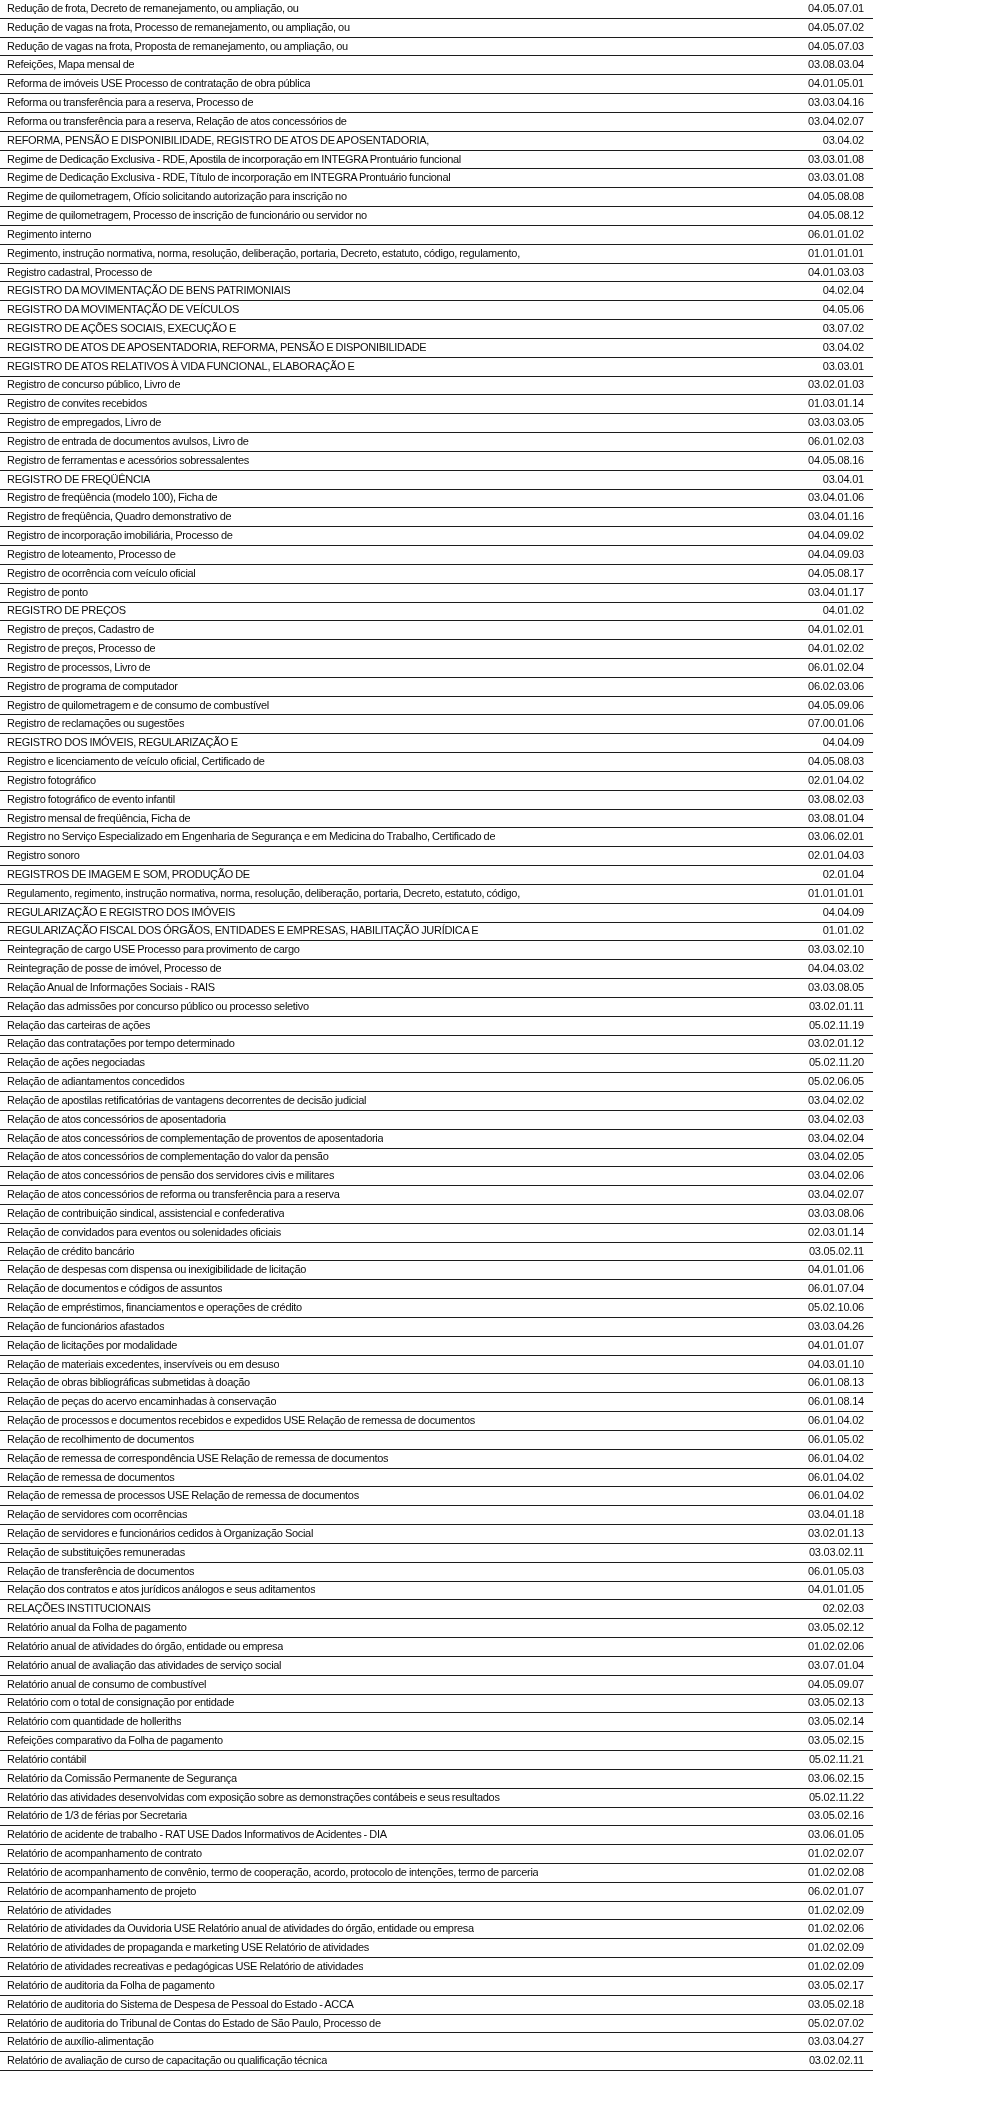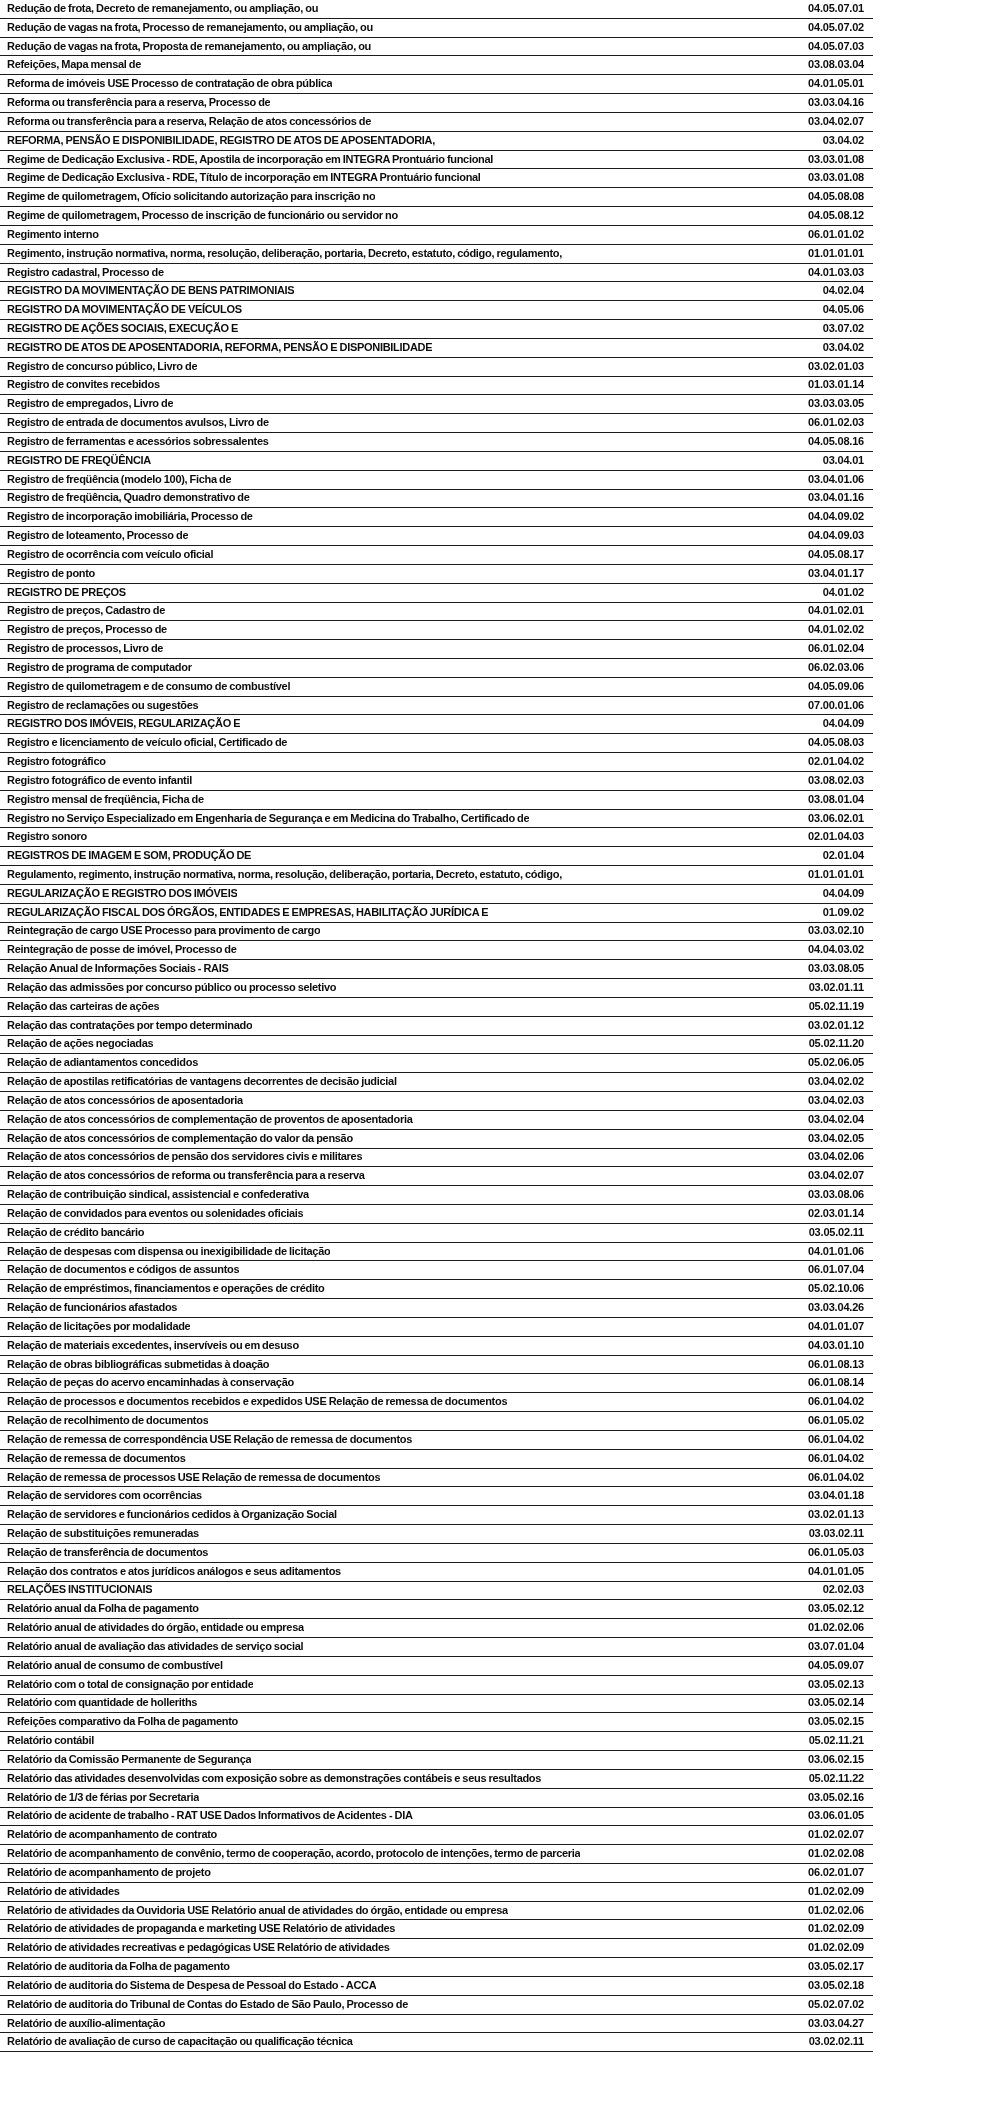--- a/index.html
+++ b/index.html
@@ -8,21 +8,20 @@
     background: #ffffff;
   }
   body {
     width: 987px;
     height: 2108px;
     overflow: hidden;
     font-family: "Liberation Sans", "DejaVu Sans", sans-serif;
   }
   .page {
     width: 873px;
-    font-weight: bold;
   }
   .row {
     box-sizing: border-box;
     height: 18.83px;
     display: flex;
     justify-content: space-between;
     align-items: center;
     border-bottom: 1px solid #1c1c1c;
     padding: 0 9px 2px 7px;
     background: #ffffff;
@@ -119,20 +118,24 @@
   </div>
     <div class="row">
     <span class="entry-text">REGISTRO DE AÇÕES SOCIAIS, EXECUÇÃO E</span>
     <span class="entry-code">03.07.02</span>
   </div>
     <div class="row">
     <span class="entry-text">REGISTRO DE ATOS DE APOSENTADORIA, REFORMA, PENSÃO E DISPONIBILIDADE</span>
     <span class="entry-code">03.04.02</span>
   </div>
     <div class="row">
+    <span class="entry-text">REGISTRO DE ATOS RELATIVOS À VIDA FUNCIONAL, ELABORAÇÃO E</span>
+    <span class="entry-code">03.03.01</span>
+  </div>
+    <div class="row">
     <span class="entry-text">Registro de concurso público, Livro de</span>
     <span class="entry-code">03.02.01.03</span>
   </div>
     <div class="row">
     <span class="entry-text">Registro de convites recebidos</span>
     <span class="entry-code">01.03.01.14</span>
   </div>
     <div class="row">
     <span class="entry-text">Registro de empregados, Livro de</span>
     <span class="entry-code">03.03.03.05</span>
@@ -236,21 +239,21 @@
     <div class="row">
     <span class="entry-text">Regulamento, regimento, instrução normativa, norma, resolução, deliberação, portaria, Decreto, estatuto, código,</span>
     <span class="entry-code">01.01.01.01</span>
   </div>
     <div class="row">
     <span class="entry-text">REGULARIZAÇÃO E REGISTRO DOS IMÓVEIS</span>
     <span class="entry-code">04.04.09</span>
   </div>
     <div class="row">
     <span class="entry-text">REGULARIZAÇÃO FISCAL DOS ÓRGÃOS, ENTIDADES E EMPRESAS, HABILITAÇÃO JURÍDICA E</span>
-    <span class="entry-code">01.09.02</span>
+    <span class="entry-code">01.01.02</span>
   </div>
     <div class="row">
     <span class="entry-text">Reintegração de cargo USE Processo para provimento de cargo</span>
     <span class="entry-code">03.03.02.10</span>
   </div>
     <div class="row">
     <span class="entry-text">Reintegração de posse de imóvel, Processo de</span>
     <span class="entry-code">04.04.03.02</span>
   </div>
     <div class="row">

